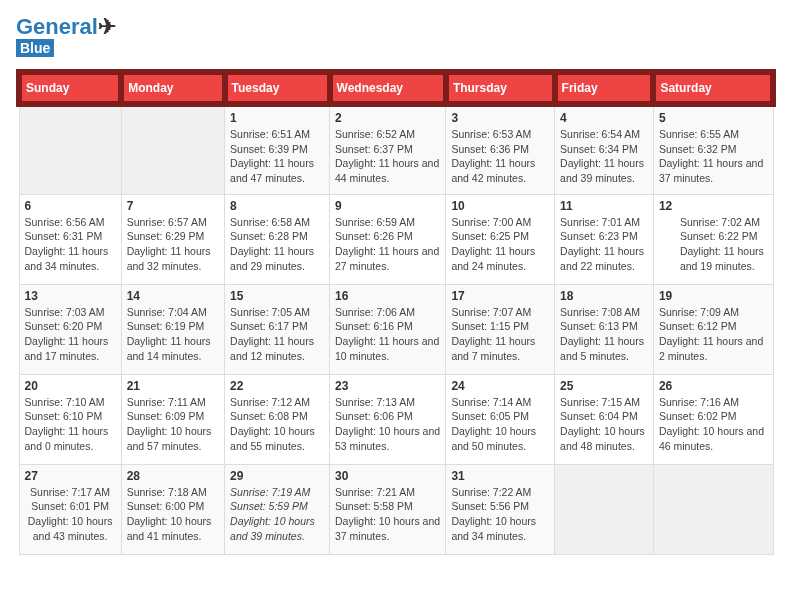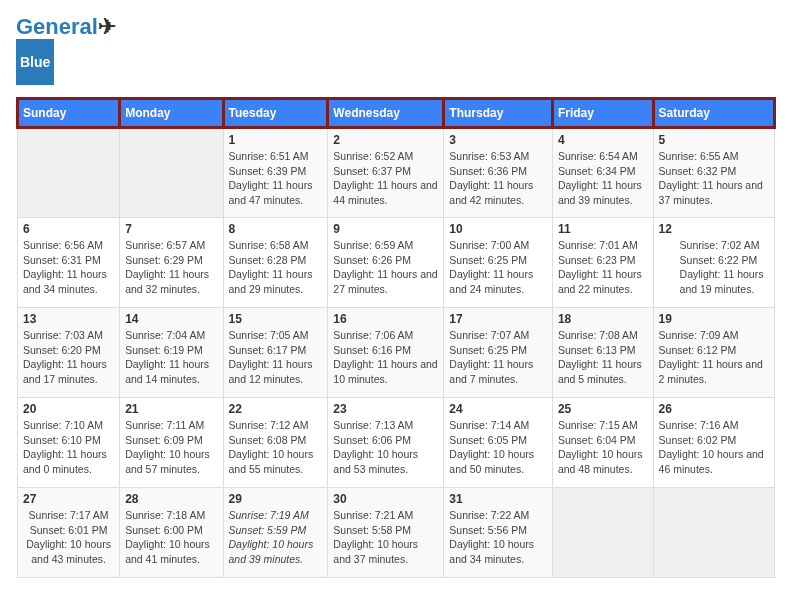--- a/index.html
+++ b/index.html
@@ -26,21 +26,21 @@
       font-weight: bold;
       color: #333;
       line-height: 1;
     }
     .logo-text span { color: #2b7bba; }
     .logo-blue {
       background: #2b7bba;
       color: white;
       font-size: 14px;
       font-weight: bold;
-      padding: 15px 4px;
+      padding: 1px 4px;
       margin-top: 1px;
     }
     .title-block {
       text-align: right;
     }
     .main-title {
       font-size: 38px;
       font-weight: bold;
       color: #333;
     }
@@ -48,27 +48,27 @@
       font-size: 16px;
       color: #555;
       margin-top: 2px;
     }
     table {
       width: 100%;
       border-collapse: collapse;
       font-size: 11px;
     }
     thead tr th {
-      background-color: #3b82f6;
+      background-color: #ef4444;
       color: white;
       padding: 6px 4px;
       text-align: left;
       font-size: 12px;
       font-weight: bold;
-      border: 3px solid #7f1d1d;
+      border: 6px solid #7f1d1d;
     }
     tbody tr {
       vertical-align: top;
     }
     tbody tr td {
       border: 1px solid #ddd;
       padding: 4px 5px;
       color: #333;
       min-height: 80px;
       height: 90px;
@@ -218,21 +218,21 @@
         </td>
         <td>
           <span class="day-number">16</span>
           <div class="day-info" style="white-space: pre-line;">Sunrise: 7:06 AM
 Sunset: 6:16 PM
 Daylight: 11 hours and 10 minutes.</div>
         </td>
         <td>
           <span class="day-number">17</span>
           <div class="day-info" style="white-space: pre-line;">Sunrise: 7:07 AM
-Sunset: 6:25 PM
+Sunset: 1:15 PM
 Daylight: 11 hours and 7 minutes.</div>
         </td>
         <td>
           <span class="day-number">18</span>
           <div class="day-info" style="white-space: pre-line;">Sunrise: 7:08 AM
 Sunset: 6:13 PM
 Daylight: 11 hours and 5 minutes.</div>
         </td>
         <td>
           <span class="day-number">19</span>

